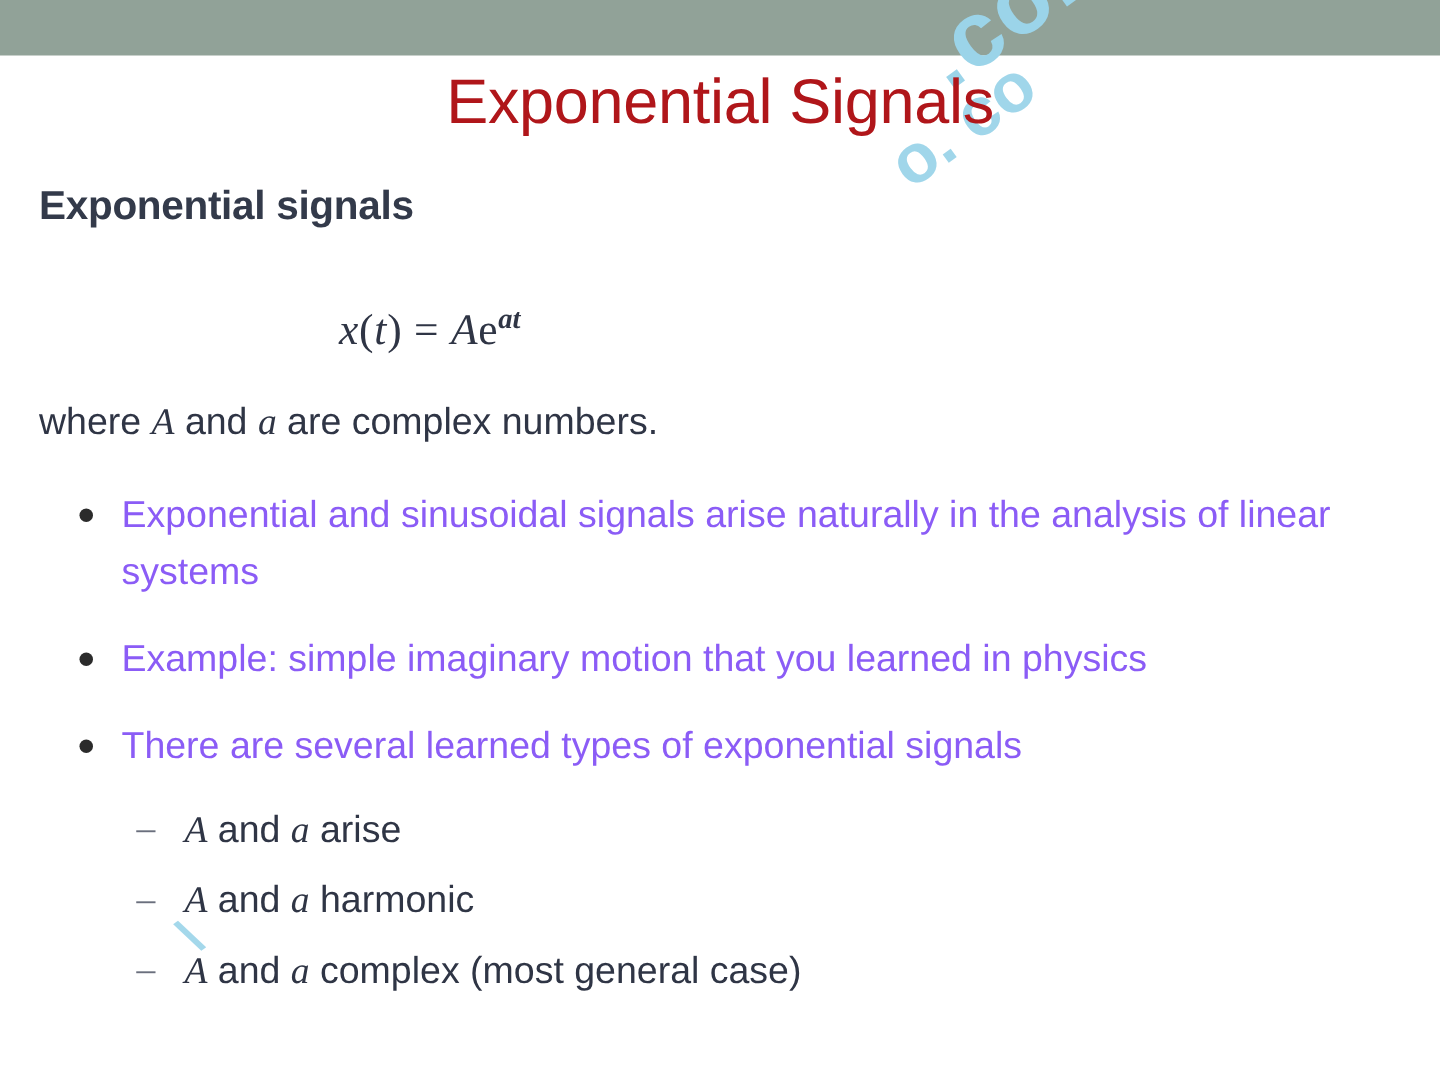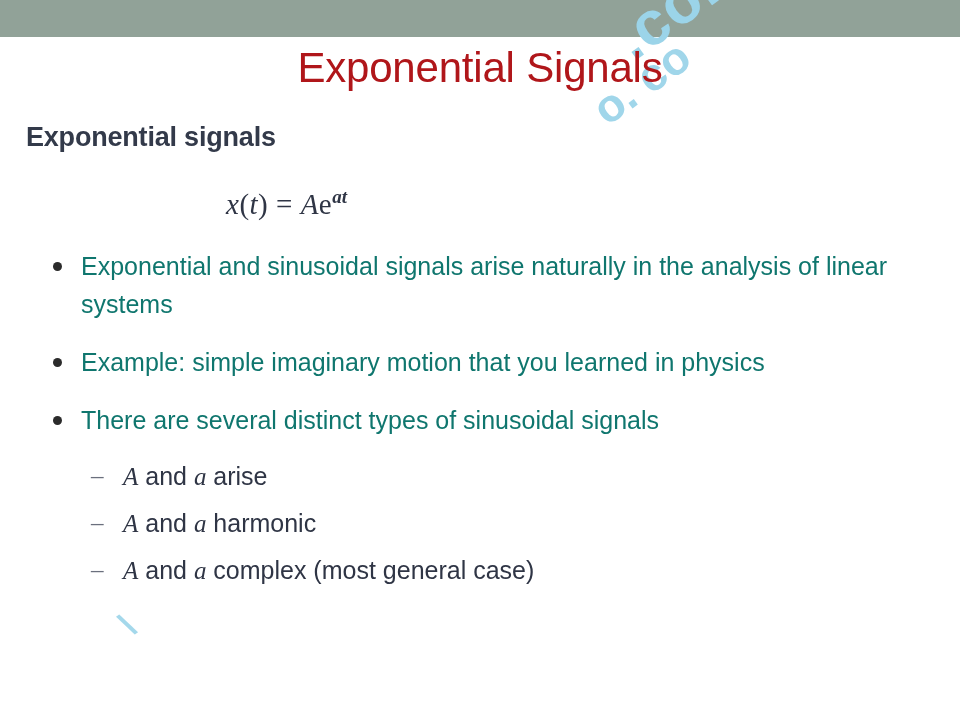--- a/index.html
+++ b/index.html
@@ -92,21 +92,21 @@
   #section-heading {
     margin: 0 0 0 26px;
     font-size: 27px;
     line-height: 34px;
     font-weight: 700;
     color: #333a4a;
     letter-spacing: -0.2px;
   }
 
   #equation-row {
-    margin-top: 26px;
+    margin-top: 42px;
     text-align: left;
     padding-left: 226px;
   }
   .math {
     font-family: "Liberation Serif", serif;
     color: #2f3545;
   }
   .mi { font-style: italic; }
   .mo { font-style: normal; }
   #equation {
@@ -135,21 +135,21 @@
     margin: 26px 0 0 0;
     padding: 0;
     list-style: none;
   }
   .bullet-item {
     position: relative;
     margin: 0 0 20px 0;
     padding: 0 4px 0 81px;
     font-size: 25px;
     line-height: 38px;
-    color: #0f766e;
+    color: #8b5cf6;
     max-width: 900px;
   }
   .bullet-item .dot {
     position: absolute;
     left: 53px;
     top: 15px;
     width: 9px;
     height: 9px;
     background: #2b2b2b;
     border-radius: 50%;
@@ -194,33 +194,34 @@
   <div id="slide-title">Exponential Signals</div>
 
   <div id="body-content">
 
     <div id="section-heading">Exponential signals</div>
 
     <div id="equation-row">
       <span id="equation" class="math"><span class="mi">x</span><span class="mo">(</span><span class="mi">t</span><span class="mo">)</span>&nbsp;<span class="mo">=</span>&nbsp;<span class="mi">A</span><span class="mo">e</span><span class="sup">at</span></span>
     </div>
 
+    <div id="where-line"><span>where </span><span class="math mi">A</span><span> and </span><span class="math mi">a</span><span> are complex numbers.</span></div>
 
     <ul id="bullet-list">
       <li class="bullet-item">
         <span class="dot"></span>
         <span>Exponential and sinusoidal signals arise naturally in the analysis of linear systems</span>
       </li>
       <li class="bullet-item">
         <span class="dot"></span>
         <span>Example: simple imaginary motion that you learned in physics</span>
       </li>
       <li class="bullet-item">
         <span class="dot"></span>
-        <span>There are several distinct types of sinusoidal signals</span>
+        <span>There are several learned types of exponential signals</span>
       </li>
     </ul>
 
     <ul id="sub-bullet-list">
       <li class="sub-bullet-item">
         <span class="dash">–</span><span class="math mi">A</span><span> and </span><span class="math mi">a</span><span> arise</span>
       </li>
       <li class="sub-bullet-item">
         <span class="dash">–</span><span class="math mi">A</span><span> and </span><span class="math mi">a</span><span> harmonic</span>
       </li>

